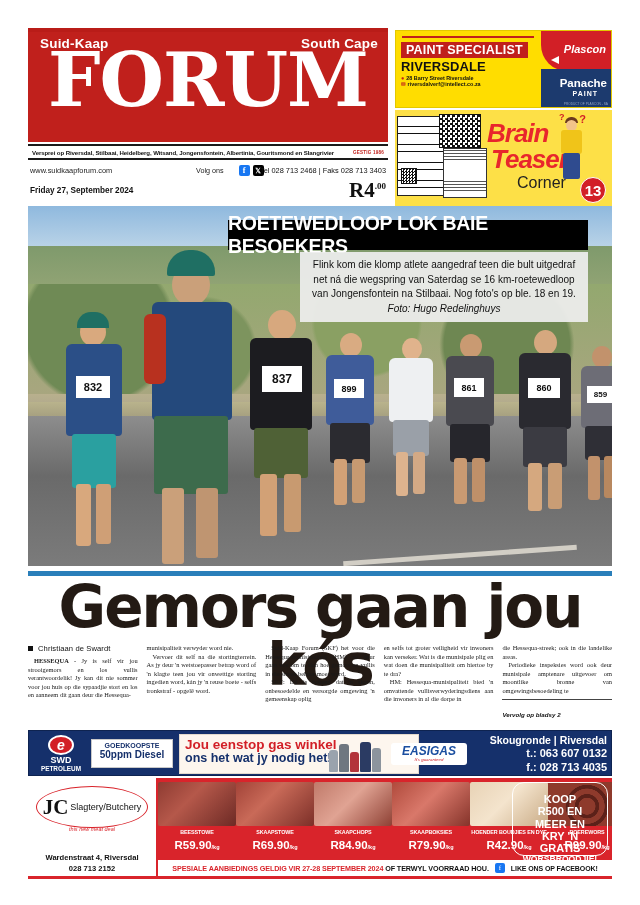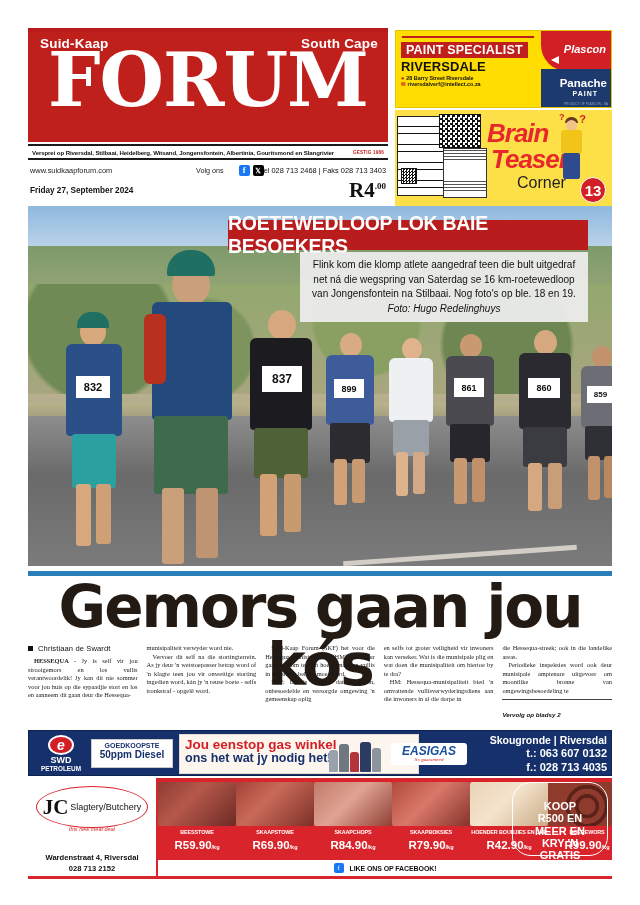--- a/index.html
+++ b/index.html
@@ -133,21 +133,21 @@
   .runner { position:absolute; bottom:0; }
   .r-head { position:absolute; border-radius:50%; }
   .r-torso { position:absolute; border-radius:6px 6px 4px 4px; }
   .r-legs { position:absolute; border-radius:3px; }
   .r-bib { position:absolute; background:#fff; color:#111; font-weight:bold;
            display:flex; align-items:center; justify-content:center;
            font-family:"Liberation Sans", sans-serif; }
 
   
   .banner { position:absolute; left:228px; top:220px; width:360px; height:30px;
-            background:#b91c1c; color:#fff; display:flex; align-items:center; justify-content:center; }
+            background:#000000; color:#fff; display:flex; align-items:center; justify-content:center; }
   .banner span { font-size:19.5px; font-weight:bold; letter-spacing:-.3px; }
   .capbox { position:absolute; left:300px; top:252px; width:288px; padding:6px 9px;
             background:rgba(238,238,238,.93); }
   .capbox p { font-size:10px; line-height:1.45; color:#111; text-align:center; }
   .capbox i { font-style:italic; }
 
   
   .hl-rule { position:absolute; left:28px; top:571px; width:584px; height:5px; background:#2a7fba; }
   .headline { position:absolute; left:28px; top:578px; width:584px; text-align:center;
               font-size:58px; font-weight:bold; color:#231a14; letter-spacing:-2px;
@@ -211,21 +211,21 @@
   .bt-items { position:absolute; left:130px; top:0; width:348px; height:100%;
               display:flex; }
   .bt-item { flex:1; text-align:center; padding-top:4px; }
   .bt-img { width:78px; height:44px; margin:0 auto; background:#b8b8b8; border-radius:2px;
             overflow:hidden; position:relative; }
   .bt-name { font-size:5.4px; font-weight:bold; color:#fff; margin-top:3px; line-height:1.15;
              letter-spacing:-.1px; }
   .bt-price { font-size:11.5px; font-weight:bold; color:#fff; margin-top:4px; }
   .bt-price sub { font-size:5.5px; vertical-align:baseline; }
   .bt-promo { position:absolute; right:4px; top:4px; width:96px; height:74px; border:1.5px solid #fff;
-              border-radius:19px; color:#fff; text-align:center; padding-top:17px; }
+              border-radius:12px; color:#fff; text-align:center; padding-top:10px; }
   .bt-promo div { font-size:11px; font-weight:bold; line-height:1.12; }
   .bt-promo div.small { font-size:8.6px; }
   .bt-foot { position:absolute; left:130px; bottom:0; width:454px; height:16px; background:#fff;
              display:flex; align-items:center; justify-content:center; gap:6px; }
   .bt-foot .f1 { font-size:7.2px; font-weight:bold; color:#d9242b; letter-spacing:-.1px;}
   .bt-foot .f1 b { color:#111; }
   .fb-ico { width:10px; height:10px; background:#1877f2; color:#fff; border-radius:2px; font-size:7px;
             display:inline-flex; align-items:center; justify-content:center; font-family:"Liberation Serif",serif;}
   .bt-foot .f2 { font-size:7px; font-weight:bold; color:#111; letter-spacing:-.1px;}
   .redline { position:absolute; left:28px; top:876px; width:584px; height:3px; background:#d9242b; }
@@ -516,19 +516,20 @@
     <div class="bt-promo">
       <div>KOOP</div>
       <div>R500 EN</div>
       <div>MEER EN</div>
       <div>KRY 'N</div>
       <div>GRATIS</div>
       <div class="small">WORSBROODJIE!</div>
     </div>
 
     <div class="bt-foot">
+      <span class="f1"><span>SPESIALE AANBIEDINGS GELDIG VIR 27-28 SEPTEMBER 2024</span><b> OF TERWYL VOORRAAD HOU.</b></span>
       <span class="fb-ico">f</span>
       <span class="f2">LIKE ONS OP FACEBOOK!</span>
     </div>
   </div>
 
   <div class="redline"></div>
 </div>
 
 </body></html>

